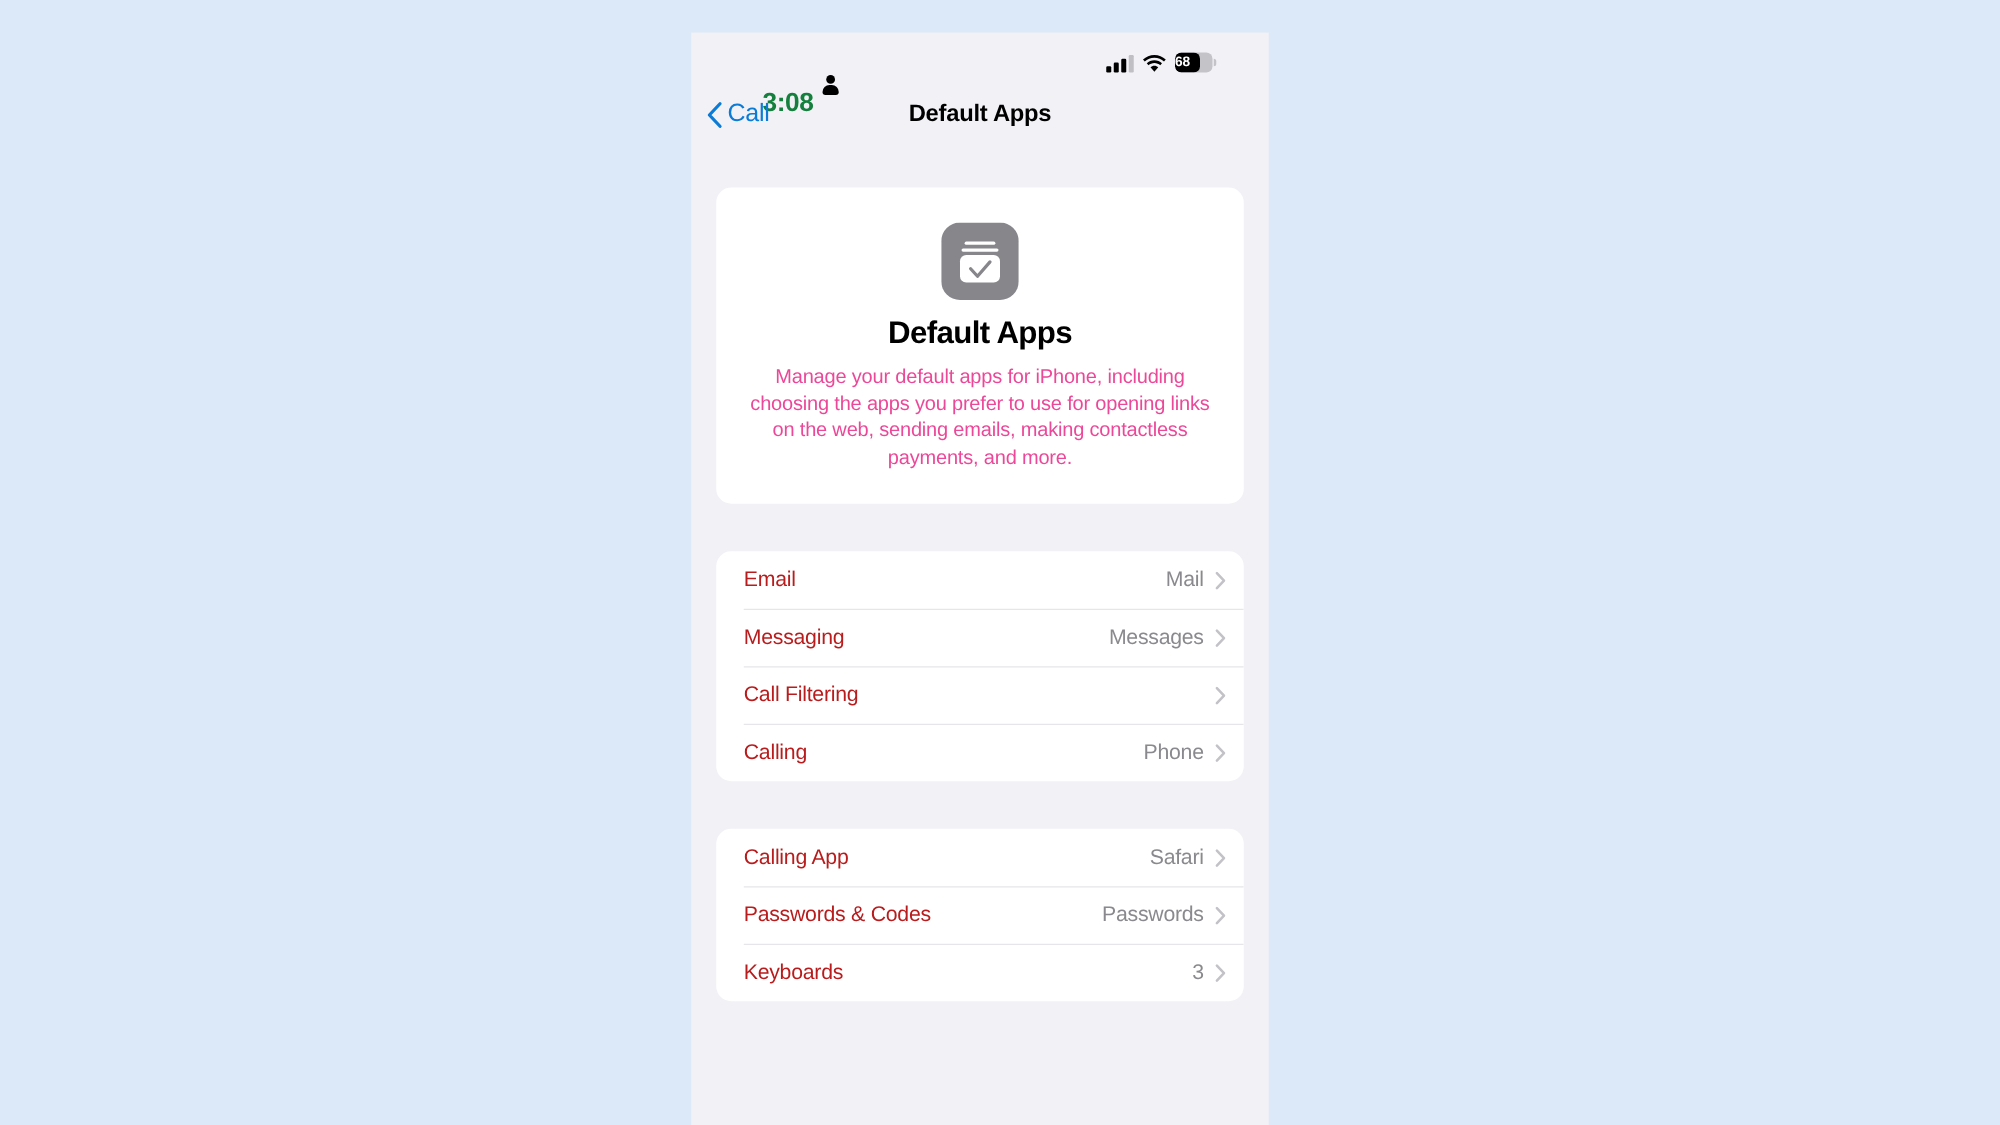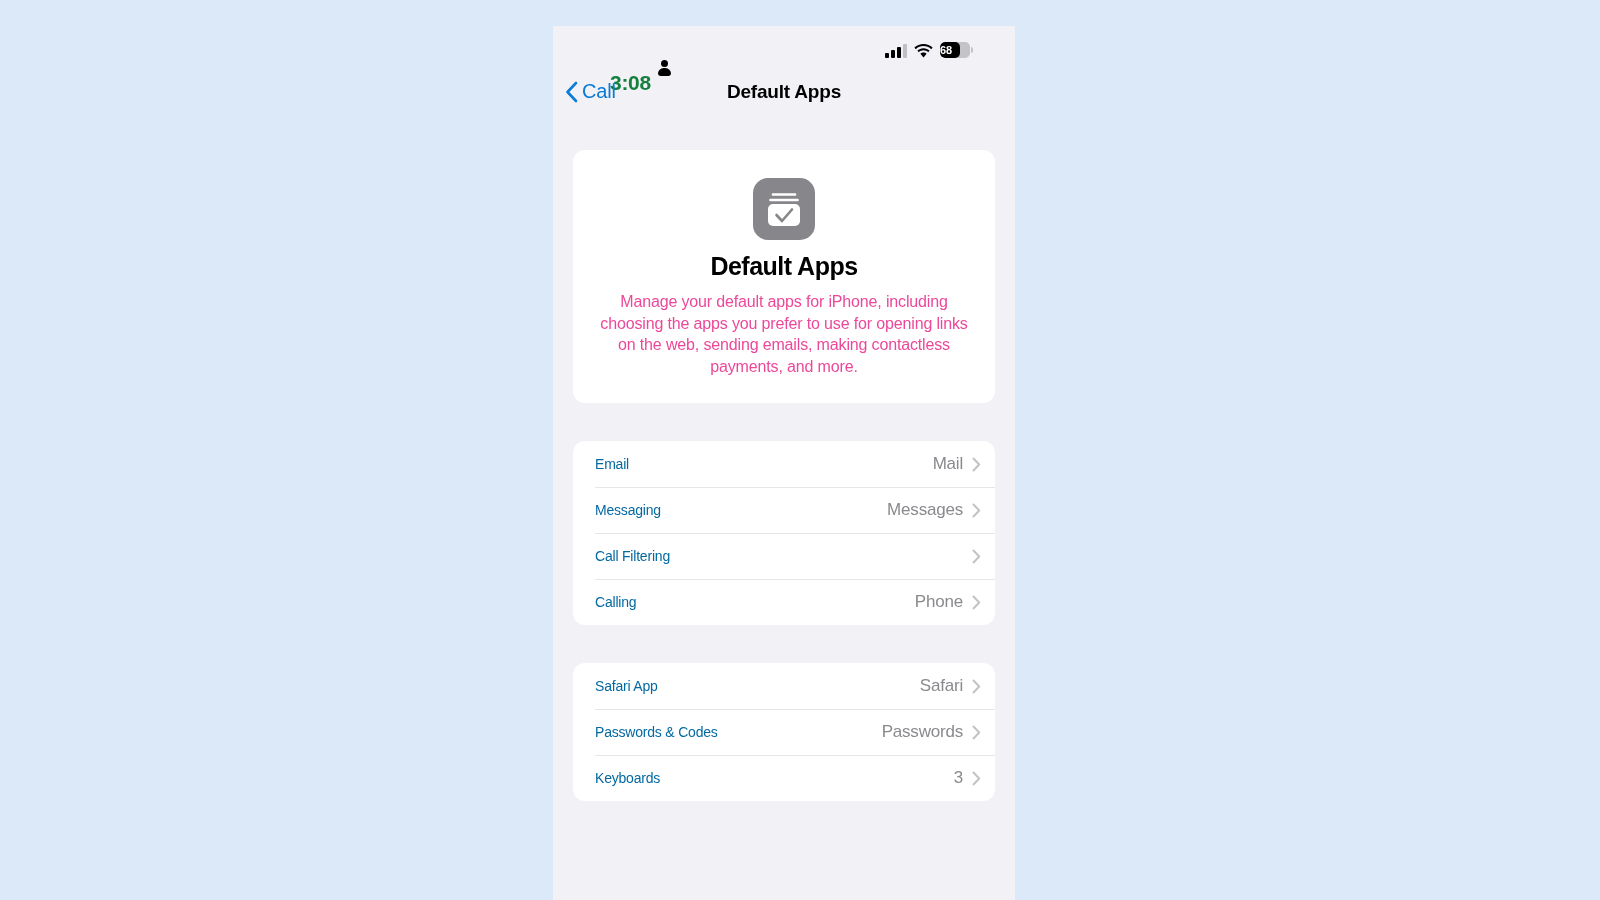--- a/index.html
+++ b/index.html
@@ -224,22 +224,22 @@
   .list-row + .list-row::before {
     content: "";
     position: absolute;
     left: 22px;
     right: 0;
     top: 0;
     height: 1px;
     background: #e6e6ea;
   }
   .row-label {
-    font-size: 14px;
-    color: #0369a1;
+    font-size: 17px;
+    color: #b91c1c;
     letter-spacing: -0.2px;
     flex: 1;
   }
   .row-value {
     font-size: 17px;
     color: #8a8a8e;
     letter-spacing: -0.2px;
     margin-right: 9px;
   }
   .row-chevron {
@@ -346,21 +346,21 @@
         <span class="row-chevron">
           <svg viewBox="0 0 9 15" width="9" height="15">
               <polyline points="1.5,1.5 7.2,7.5 1.5,13.5" fill="none" stroke="#c2c2c7" stroke-width="2" stroke-linecap="round" stroke-linejoin="round"></polyline>
             </svg>
         </span>
       </div>
     </div>
 
     <div class="list-group">
       <div class="list-row">
-        <span class="row-label">Safari App</span>
+        <span class="row-label">Calling App</span>
         <span class="row-value">Safari</span>
         <span class="row-chevron">
           <svg viewBox="0 0 9 15" width="9" height="15">
               <polyline points="1.5,1.5 7.2,7.5 1.5,13.5" fill="none" stroke="#c2c2c7" stroke-width="2" stroke-linecap="round" stroke-linejoin="round"></polyline>
             </svg>
         </span>
       </div>
       <div class="list-row">
         <span class="row-label">Passwords &amp; Codes</span>
         <span class="row-value">Passwords</span>

